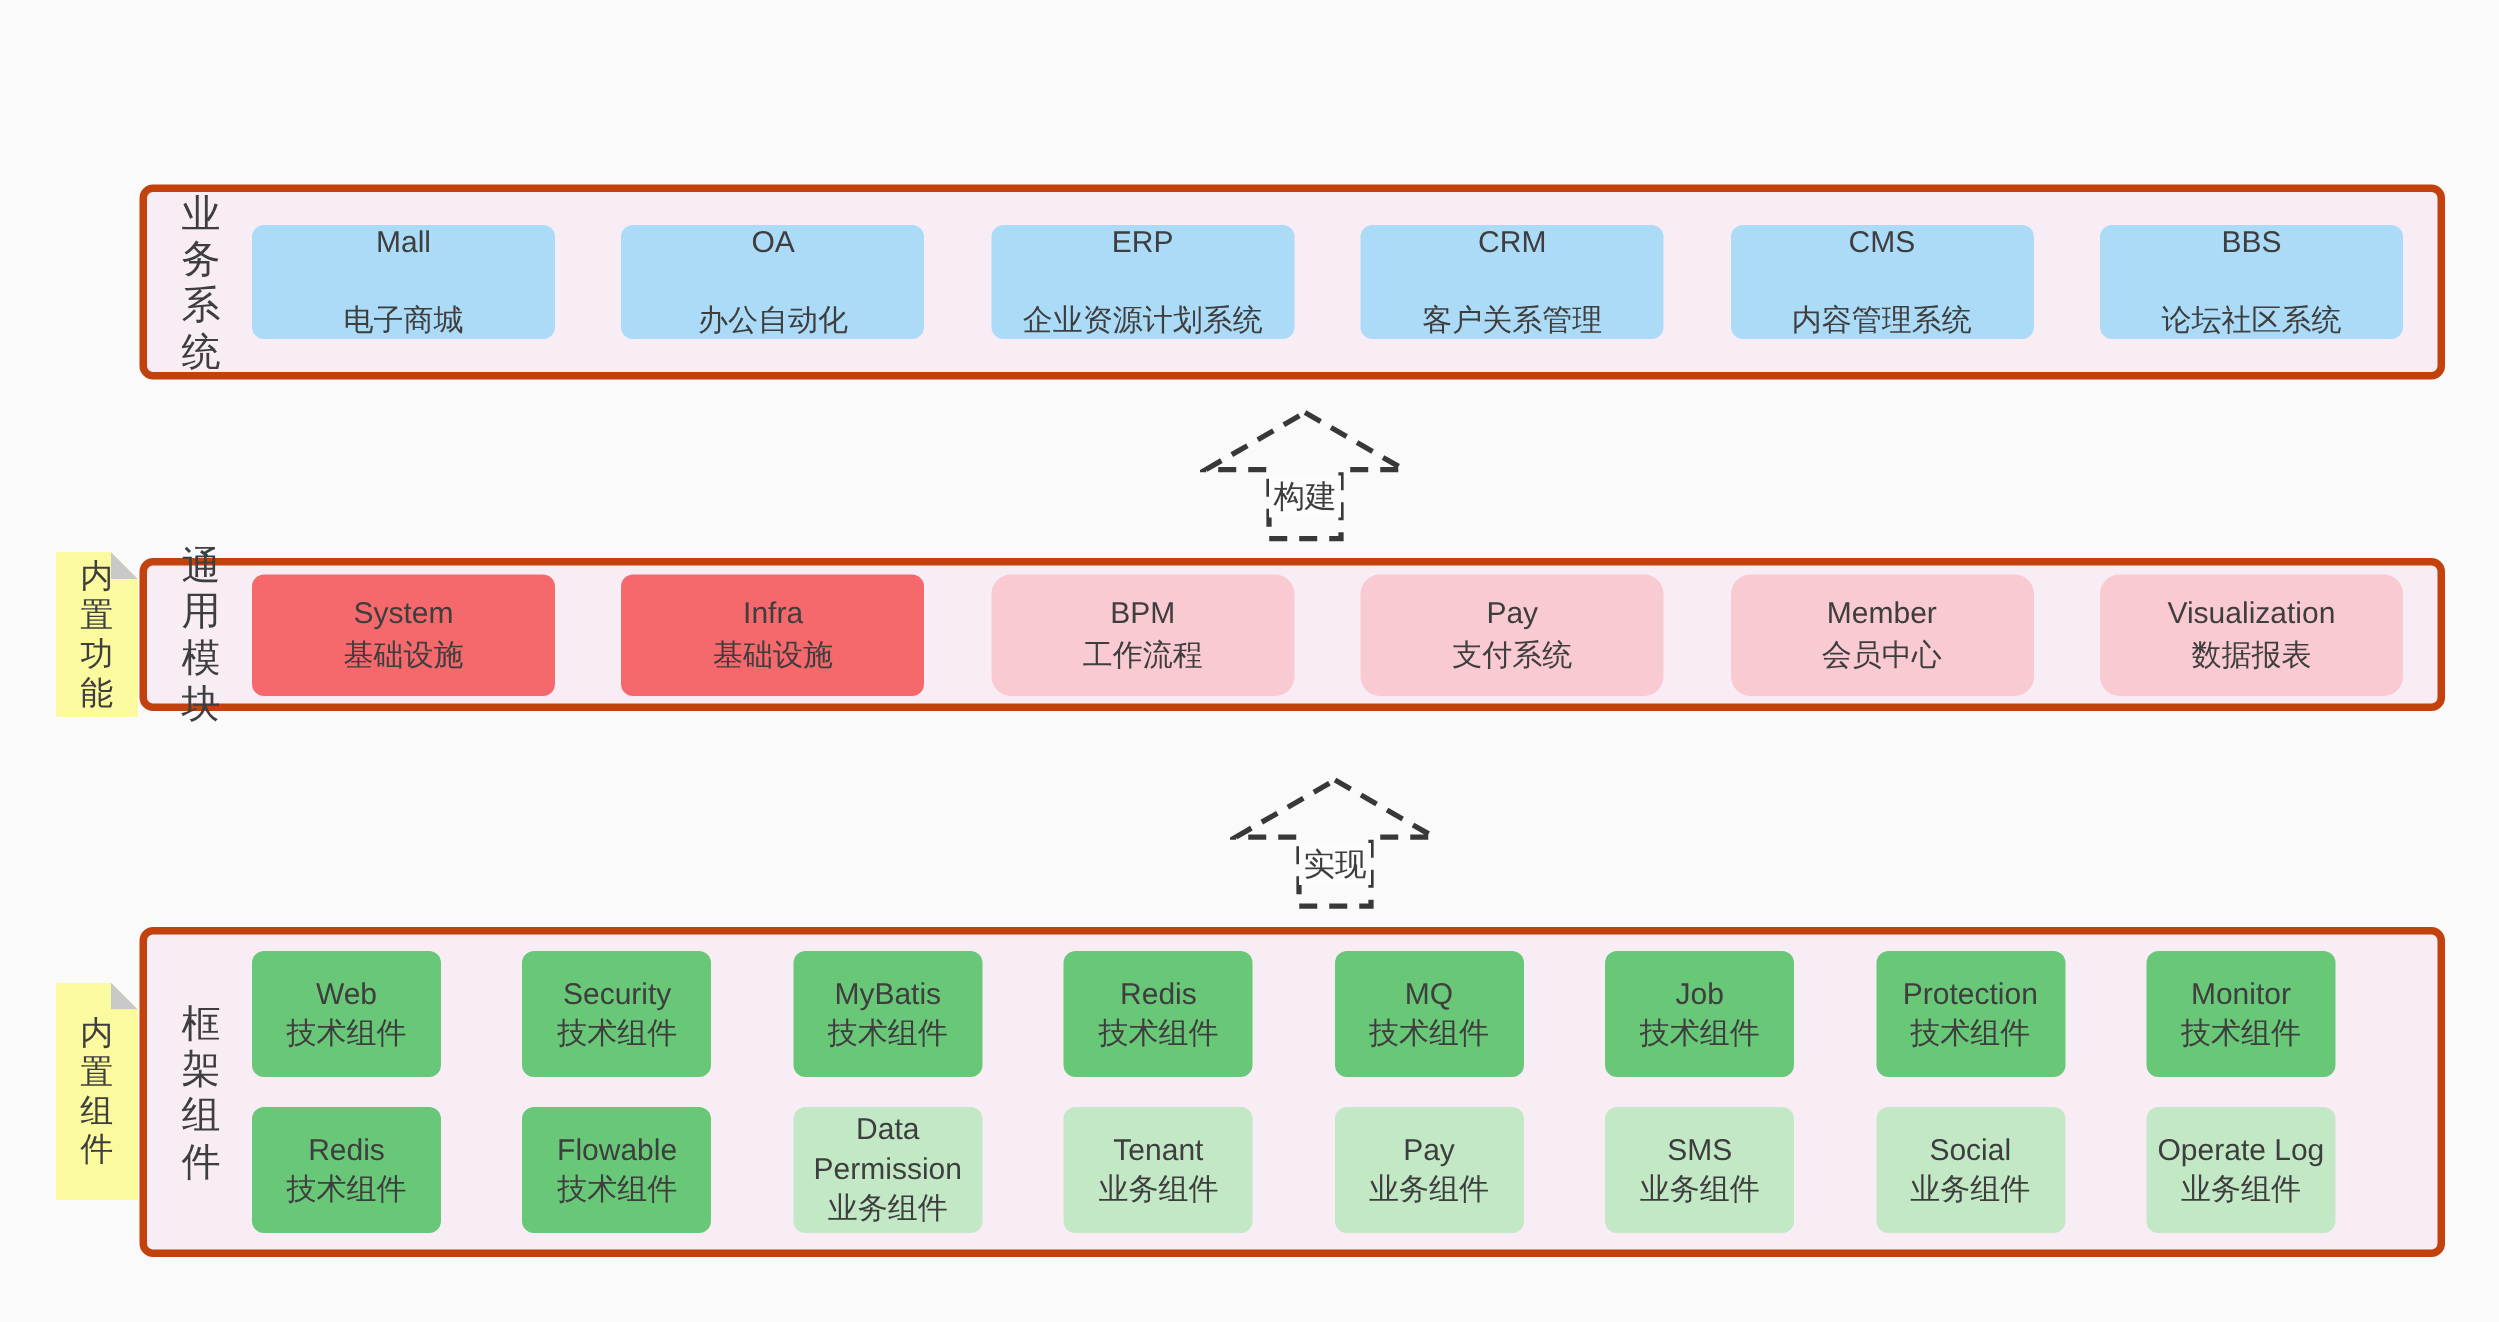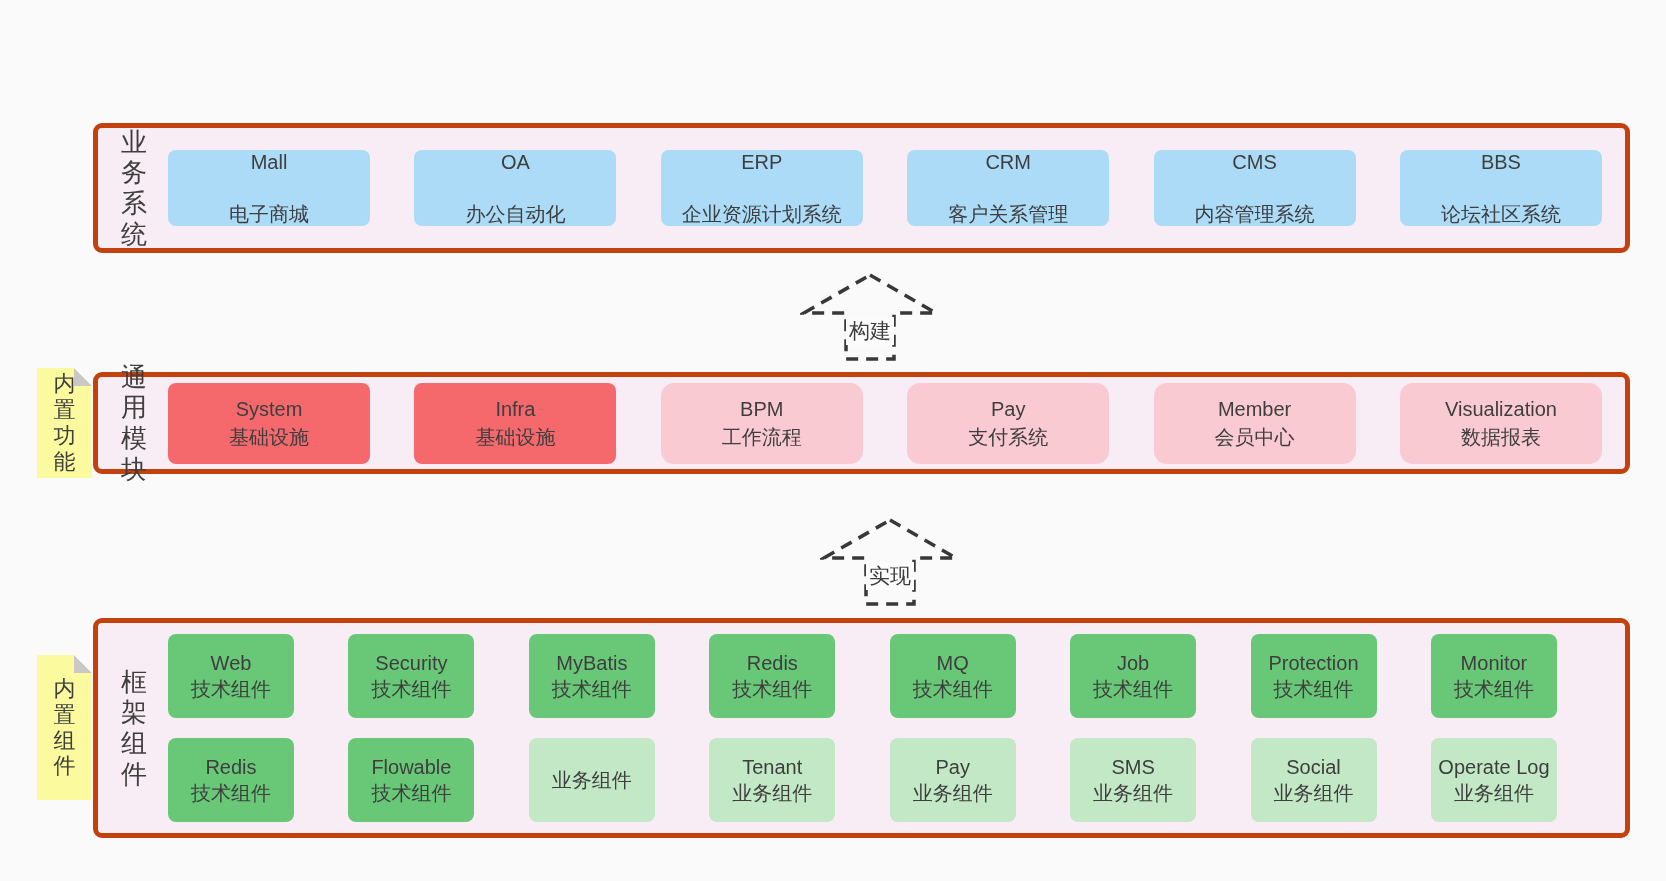--- a/index.html
+++ b/index.html
@@ -227,20 +227,21 @@
             <span>Redis</span>
             <span>技术组件</span>
           </div>
 
           <div class="box tech">
             <span>Flowable</span>
             <span>技术组件</span>
           </div>
 
           <div class="box biz">
+            <span>Data Permission</span>
             <span>业务组件</span>
           </div>
 
           <div class="box biz">
             <span>Tenant</span>
             <span>业务组件</span>
           </div>
 
           <div class="box biz">
             <span>Pay</span>

